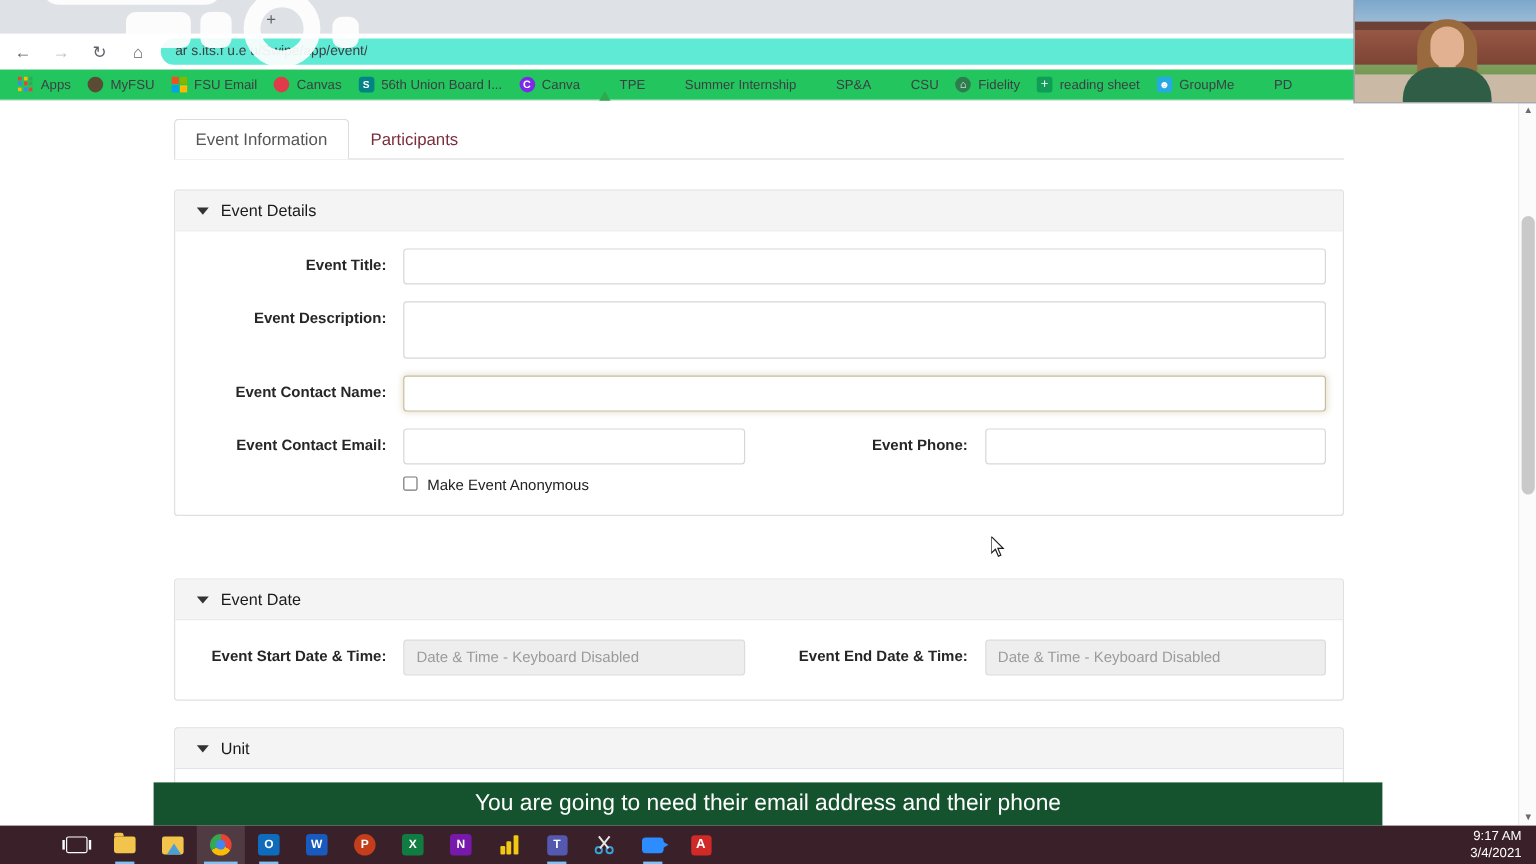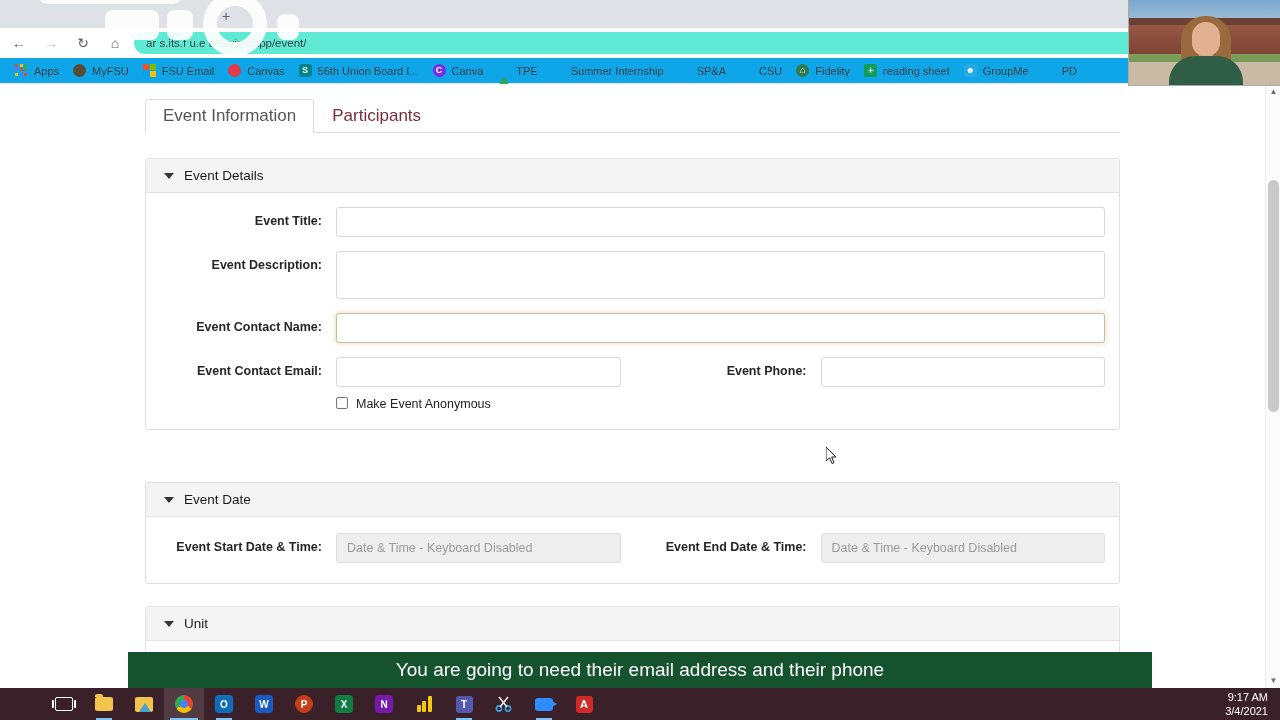--- a/index.html
+++ b/index.html
@@ -89,21 +89,21 @@
   }
   .star {
     width: 24px; margin-right: 6px;
     color: #5f6368; font-size: 13px; text-align: center;
     flex: 0 0 auto;
   }
 
   .bookmarks {
     position: absolute; left: 0; top: 58px;
     width: 1280px; height: 26px;
-    background: #0ea5e9;
+    background: #22c55e;
     display: flex; align-items: center;
     padding-left: 8px;
     gap: 0px;
     border-bottom: 1px solid #e6e6e6;
   }
   .bm {
     display: flex; align-items: center; gap: 5px;
     padding: 0 7px; height: 22px;
     font-size: 11px; color: #3c4043;
     white-space: nowrap;
@@ -141,21 +141,21 @@
   }
 
   .tabs-row {
     position: absolute; left: 145px; top: 19px;
     width: 975px; height: 30px;
     border-bottom: 1px solid #ddd;
     display: flex; align-items: flex-end;
   }
   .ptab {
     height: 30px; padding: 16px 17px;
-    font-size: 17px;
+    font-size: 14px;
     display: flex; align-items: center;
     color: #7b2d3b;
     border: 1px solid transparent;
     border-radius: 4px 4px 0 0;
     margin-bottom: -1px;
   }
   .ptab.active {
     color: #555;
     background: #fff;
     border-color: #ddd #ddd #fff #ddd;

